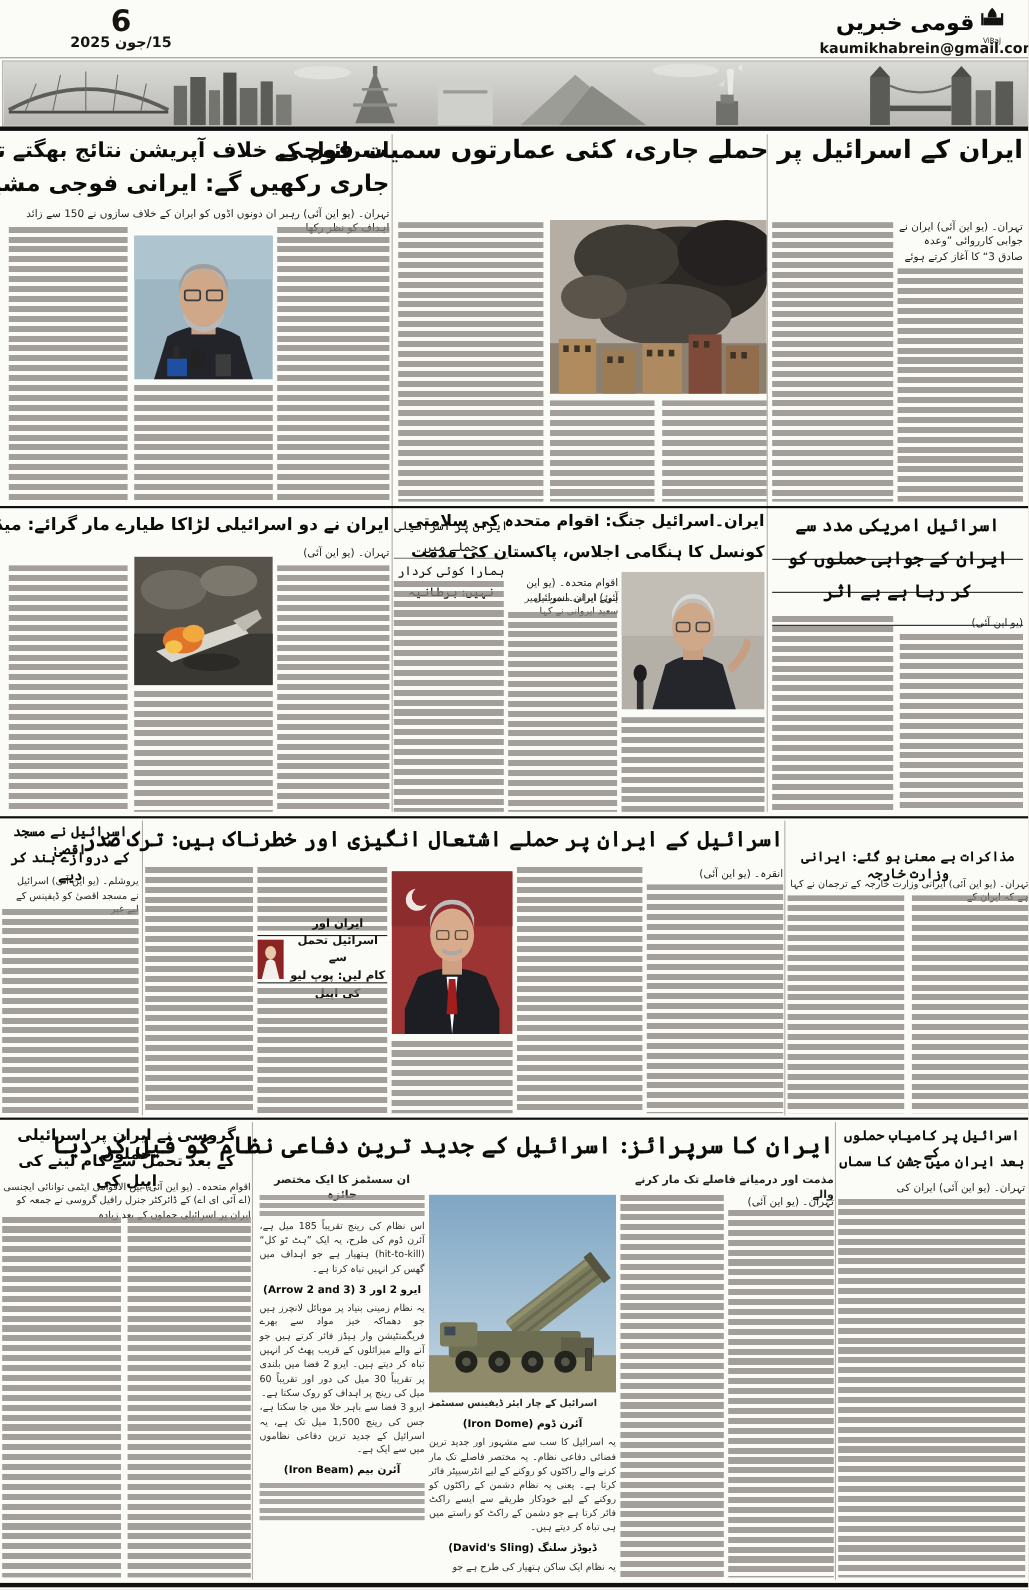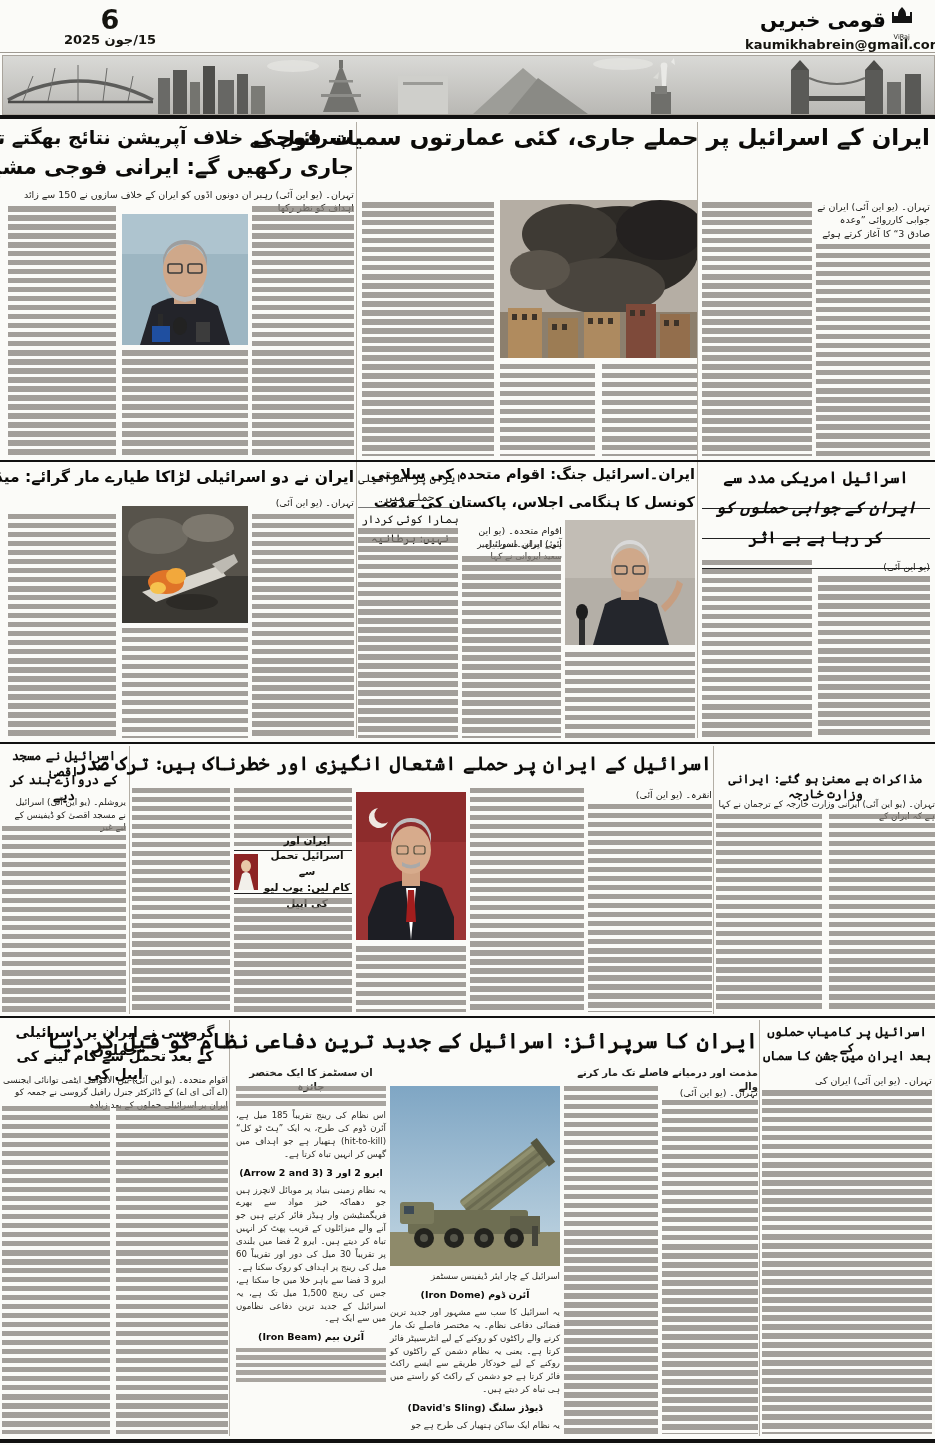--- a/index.html
+++ b/index.html
@@ -216,21 +216,21 @@
       <rect x="14" y="96" width="6" height="29" fill="#2e2e2e"></rect>
       <ellipse cx="17" cy="92" rx="6" ry="8" fill="#1d1d1d"></ellipse>
       <path d="M96 86 Q110 74 112 60 L118 64 Q114 80 100 92 Z" fill="#c79e80"></path>
     </svg>
   </div>
   <div class="abs sim" style="left:358px;top:528px;width:100px;height:210px;"></div>
   <div class="abs sim" style="left:462px;top:556px;width:99px;height:182px;"></div>
   <div class="abs sim" style="left:565px;top:652px;width:130px;height:86px;"></div>
 
   <div class="abs hl2 underlined" style="left:702px;top:468px;width:228px;font-size:16px;font-family:'DejaVu Serif',serif;">اسرائیل امریکی مدد سے</div>
-  <div class="abs hl2 underlined" style="left:702px;top:498px;width:228px;font-size:16px;font-family:'DejaVu Serif',serif;font-style:italic;">ایران کے جوابی حملوں کو</div>
+  <div class="abs hl2 underlined" style="left:702px;top:498px;width:228px;font-size:16px;font-family:'DejaVu Serif',serif;">ایران کے جوابی حملوں کو</div>
   <div class="abs hl2 underlined" style="left:702px;top:528px;width:228px;font-size:16px;font-family:'DejaVu Serif',serif;">کر رہا ہے بے اثر</div>
   <div class="abs dl" style="left:818px;top:560px;width:112px;">(یو این آئی)</div>
   <div class="abs sim" style="left:702px;top:560px;width:110px;height:178px;"></div>
   <div class="abs sim" style="left:818px;top:576px;width:112px;height:162px;"></div>
 
   <div class="abs hl2" style="left:2px;top:748px;width:124px;font-size:12.5px;font-family:'DejaVu Serif',serif;">اسرائیل نے مسجد اقصیٰ</div>
   <div class="abs hl2" style="left:2px;top:772px;width:124px;font-size:12.5px;font-family:'DejaVu Serif',serif;">کے دروازے بند کر دیے</div>
   <div class="abs dl" style="left:2px;top:796px;width:124px;font-size:8.8px;">یروشلم۔ (یو این آئی) اسرائیل</div>
   <div class="abs dl" style="left:2px;top:809px;width:124px;font-size:8.8px;">نے مسجد اقصیٰ کو ڈیفینس کے لیے غیر</div>
   <div class="abs sim" style="left:2px;top:826px;width:124px;height:186px;"></div>
@@ -326,21 +326,21 @@
     <div class="sim-sm" style="height:20px;margin-bottom:3px;"></div>
     <div class="para">اس نظام کی رینج تقریباً 185 میل ہے، آئرن ڈوم کی طرح، یہ ایک ”ہٹ ٹو کل“ (hit-to-kill) ہتھیار ہے جو اہداف میں گھس کر انہیں تباہ کرتا ہے۔</div>
     <div class="subhead">ایرو 2 اور 3 (Arrow 2 and 3)</div>
     <div class="para">یہ نظام زمینی بنیاد پر موبائل لانچرز ہیں جو دھماکہ خیز مواد سے بھرے فریگمنٹیشن وار ہیڈز فائر کرتے ہیں جو آنے والے میزائلوں کے قریب پھٹ کر انہیں تباہ کر دیتے ہیں۔ ایرو 2 فضا میں بلندی پر تقریباً 30 میل کی دور اور تقریباً 60 میل کی رینج پر اہداف کو روک سکتا ہے۔</div>
     <div class="para">ایرو 3 فضا سے باہر خلا میں جا سکتا ہے، جس کی رینج 1,500 میل تک ہے، یہ اسرائیل کے جدید ترین دفاعی نظاموں میں سے ایک ہے۔</div>
     <div class="subhead">آئرن بیم (Iron Beam)</div>
     <div class="sim-sm" style="height:34px;margin-top:3px;"></div>
   </div>
 
   <div class="abs" style="left:390px;top:1270px;width:170px;height:166px;">
-    <div class="para" style="font-weight:normal;text-align:right;">اسرائیل کے چار ایئر ڈیفینس سسٹمز</div>
+    <div class="para" style="font-weight:bold;text-align:left;">اسرائیل کے چار ایئر ڈیفینس سسٹمز</div>
     <div class="subhead">آئرن ڈوم (Iron Dome)</div>
     <div class="para">یہ اسرائیل کا سب سے مشہور اور جدید ترین فضائی دفاعی نظام۔ یہ مختصر فاصلے تک مار کرنے والے راکٹوں کو روکنے کے لیے انٹرسیپٹر فائر کرتا ہے۔ یعنی یہ نظام دشمن کے راکٹوں کو روکنے کے لیے خودکار طریقے سے ایسے راکٹ فائر کرتا ہے جو دشمن کے راکٹ کو راستے میں ہی تباہ کر دیتے ہیں۔</div>
     <div class="subhead">ڈیوڈز سلنگ (David's Sling)</div>
     <div class="para">یہ نظام ایک ساکن ہتھیار کی طرح ہے جو</div>
   </div>
 
   <div class="abs dl" style="left:662px;top:1086px;width:96px;">تہران۔ (یو این آئی)</div>
   <div class="abs sim" style="left:662px;top:1100px;width:96px;height:334px;"></div>
   <div class="abs sim" style="left:564px;top:1086px;width:94px;height:348px;"></div>
 

